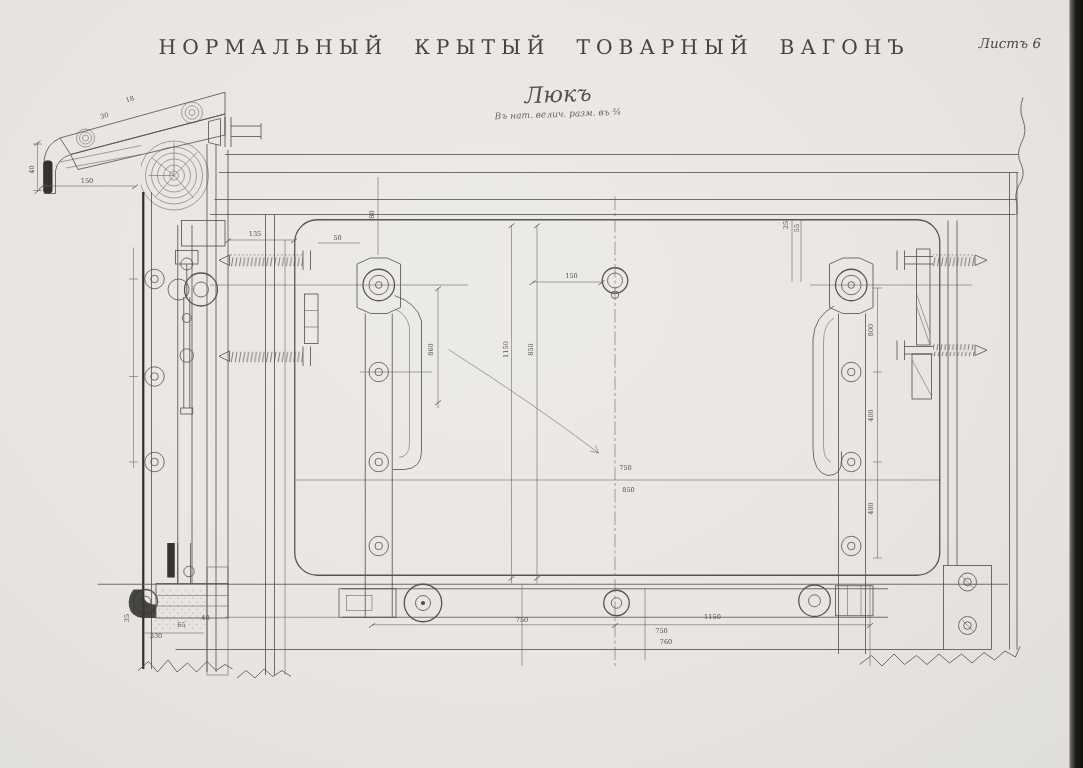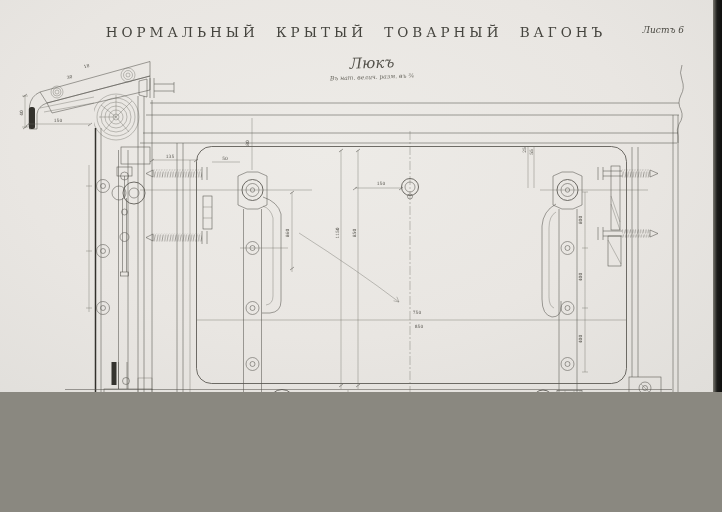--- a/index.html
+++ b/index.html
@@ -1,23 +1,23 @@
 <!DOCTYPE html>
 <html><head>
 <meta charset="utf-8">
 <style>
   html,body{margin:0;padding:0;background:#8a8880;}
-  .scan{position:relative;width:722px;height:392px;overflow:hidden;
+  .scan{position:relative;width:722px;height:512px;overflow:hidden;
         background:radial-gradient(ellipse at 45% 38%, #edebe7 0%, #e9e6e2 55%, #e0deda 100%);
         font-family:"DejaVu Serif", serif;}
   .edge-strip{position:absolute;top:0;right:0;width:9px;height:512px;
         background:linear-gradient(to right,#7a7870 0%, #1c1c1a 45%, #0e0e0d 100%);}
   .title{position:absolute;top:24px;left:0;width:712px;text-align:center;
         font-size:13.5px;letter-spacing:4px;word-spacing:9px;color:#45443e;white-space:nowrap;}
-  .sheet{position:absolute;top:25px;right:38px;font-style:italic;font-size:9px;color:#4a4942;}
+  .sheet{position:absolute;top:25px;right:28px;font-style:italic;font-size:9px;color:#4a4942;}
   .subtitle{position:absolute;top:54px;left:302px;width:140px;text-align:center;
         font-style:italic;font-size:15px;color:#54524b;transform:rotate(-2deg);}
   .note{position:absolute;top:73px;left:292px;width:160px;text-align:center;
         font-style:italic;font-size:6px;color:#6a6860;transform:rotate(-2deg);}
   svg .s{stroke:#56544e;stroke-width:0.55;fill:none;}
   svg .s2{stroke:#56544e;stroke-width:0.85;fill:none;}
   svg .s3{stroke:#33312c;stroke-width:1.5;fill:none;}
   svg .s4{stroke:#6b6962;stroke-width:0.4;fill:none;}
   svg text.d{font-family:"DejaVu Serif",serif;font-size:4.4px;fill:#4f4d46;text-anchor:middle;}
 </style>

